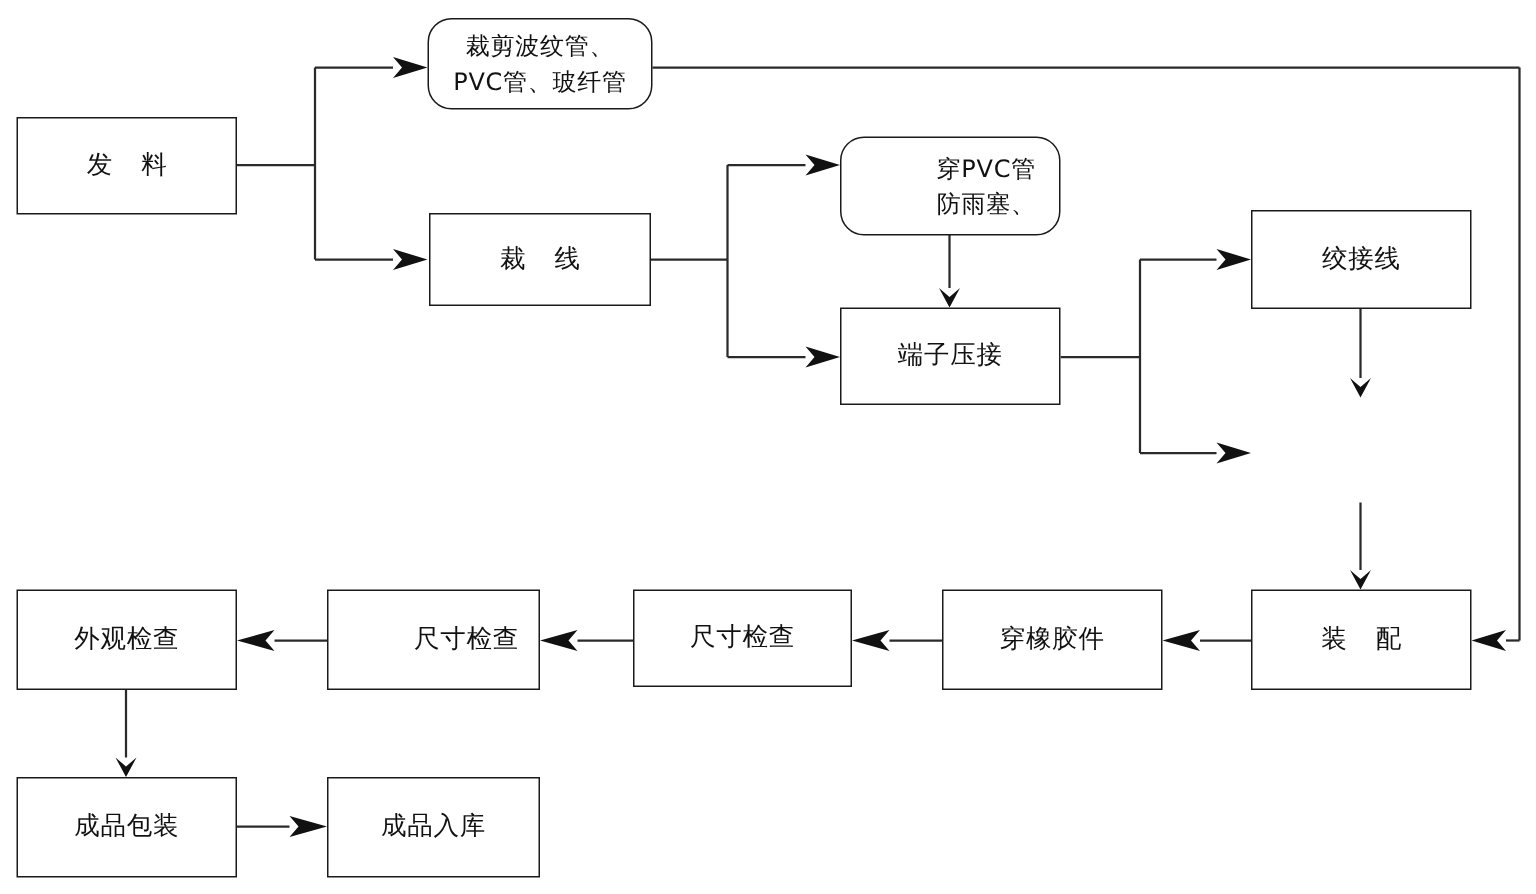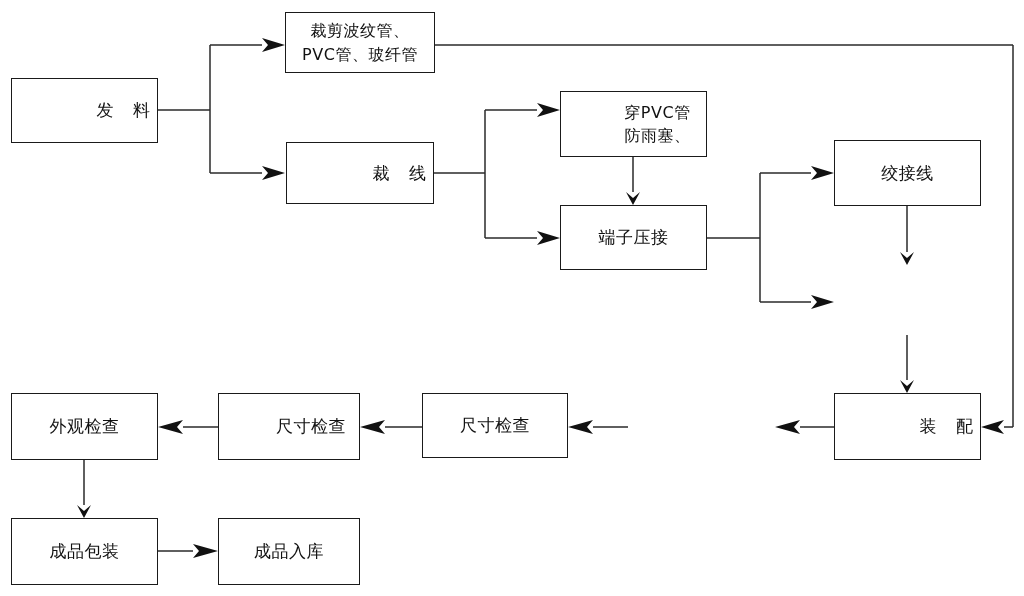--- a/index.html
+++ b/index.html
@@ -32,24 +32,24 @@
     z-index: 3;
   }
   .node .label {
     display: block;
     width: 100%;
     white-space: pre-line;
   }
   .node.wide-space .label {
     letter-spacing: 7px;
     text-indent: 7px;
-    text-align: right;
   }
   .node.two-line {
     font-size: 16px;
+    border-radius: 16px;
   }
   .node.two-line .label {
     line-height: 1.45;
   }
   svg#wires {
     position: absolute;
     left: 0;
     top: 0;
     width: 1024px;
     height: 596px;
@@ -162,20 +162,23 @@
 
   <div class="node" style="left:834px;top:140px;width:147px;height:66px;">
     <span class="label">绞接线</span>
   </div>
 
 
   <div class="node wide-space" style="left:834px;top:393px;width:147px;height:67px;">
     <span class="label">装    配</span>
   </div>
 
+  <div class="node" style="left:628px;top:393px;width:147px;height:67px;">
+    <span class="label">穿橡胶件</span>
+  </div>
 
   <div class="node" style="left:422px;top:393px;width:146px;height:65px;">
     <span class="label">尺寸检查</span>
   </div>
 
   <div class="node" style="left:218px;top:393px;width:142px;height:67px;padding-left:44px;">
     <span class="label">尺寸检查</span>
   </div>
 
   <div class="node" style="left:11px;top:393px;width:147px;height:67px;">

